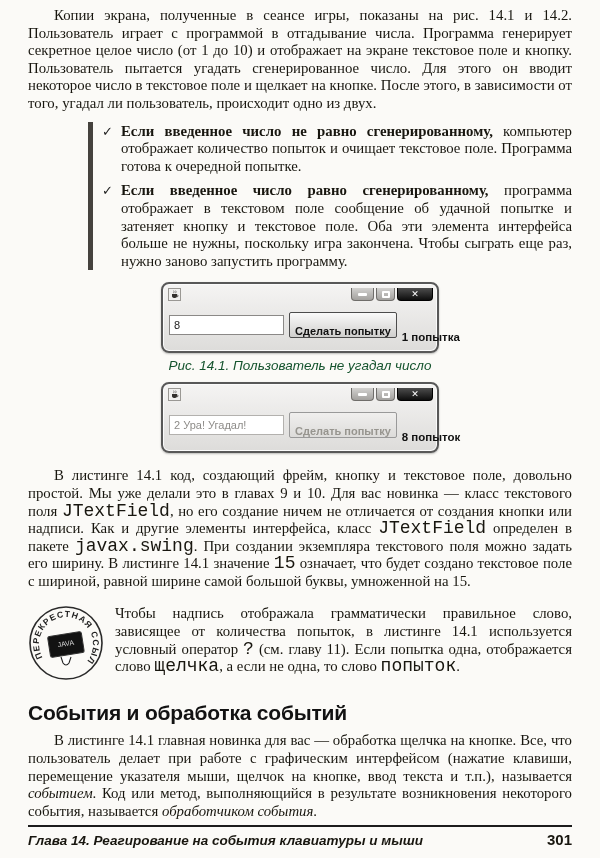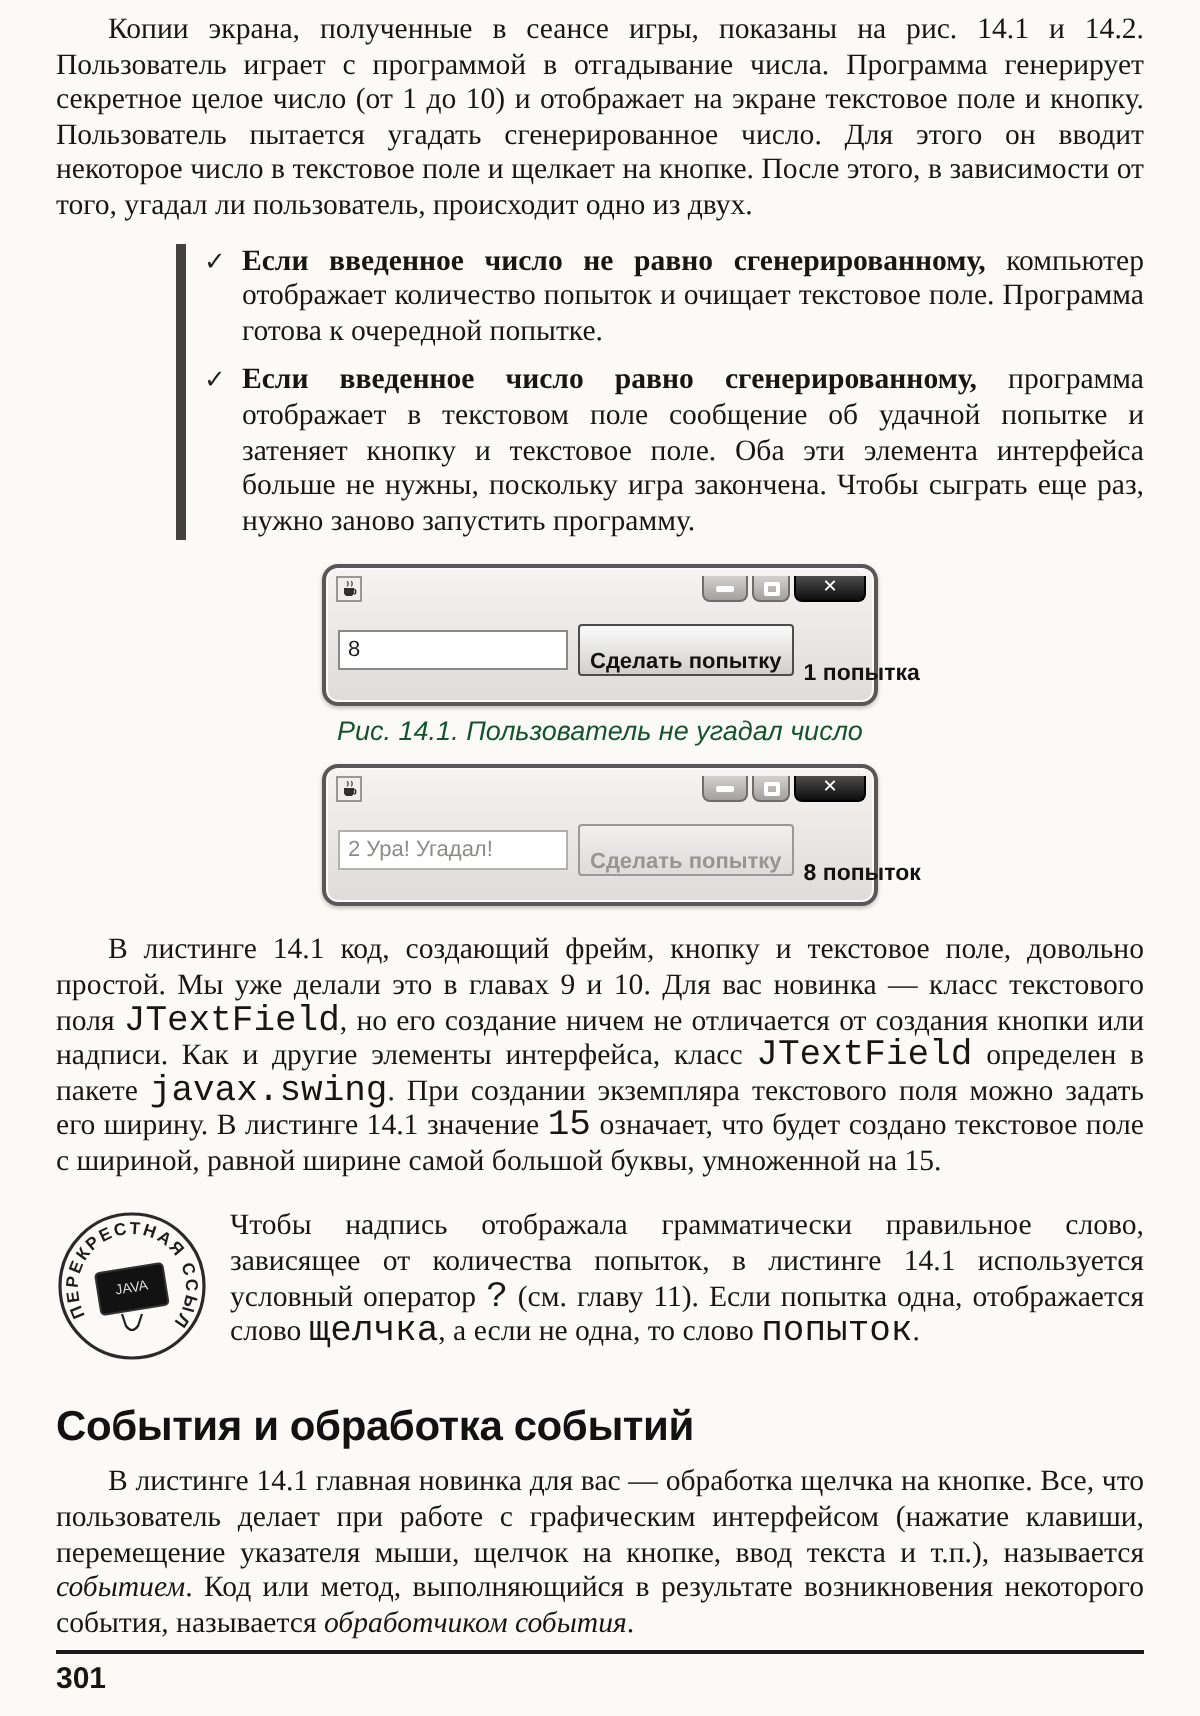--- a/index.html
+++ b/index.html
@@ -180,17 +180,18 @@
     <p class="body"><span>Чтобы надпись отображала грамматически правильное слово, зависящее от количества попыток, в листинге 14.1 используется условный оператор </span><span class="code">?</span><span> (см. главу 11). Если попытка одна, отображается слово </span><span class="code">щелчка</span><span>, а если не одна, то слово </span><span class="code">попыток</span><span>.</span></p>
   </div>
 
   <h2>События и обработка событий</h2>
 
   <p class="body indent"><span>В листинге 14.1 главная новинка для вас — обработка щелчка на кнопке. Все, что пользователь делает при работе с графическим интерфейсом (нажатие клавиши, перемещение указателя мыши, щелчок на кнопке, ввод текста и т.п.), называется </span><em>событием</em><span>. Код или метод, выполняющийся в результате возникновения некоторого события, называется </span><em>обработчиком события</em><span>.</span></p>
 
   <div class="footer">
     <div class="footrule"></div>
     <div class="footrow">
+      <span class="chapter">Глава 14. Реагирование на события клавиатуры и мыши</span>
       <span class="pagenum">301</span>
     </div>
   </div>
 
 </div>
 
 </body></html>

